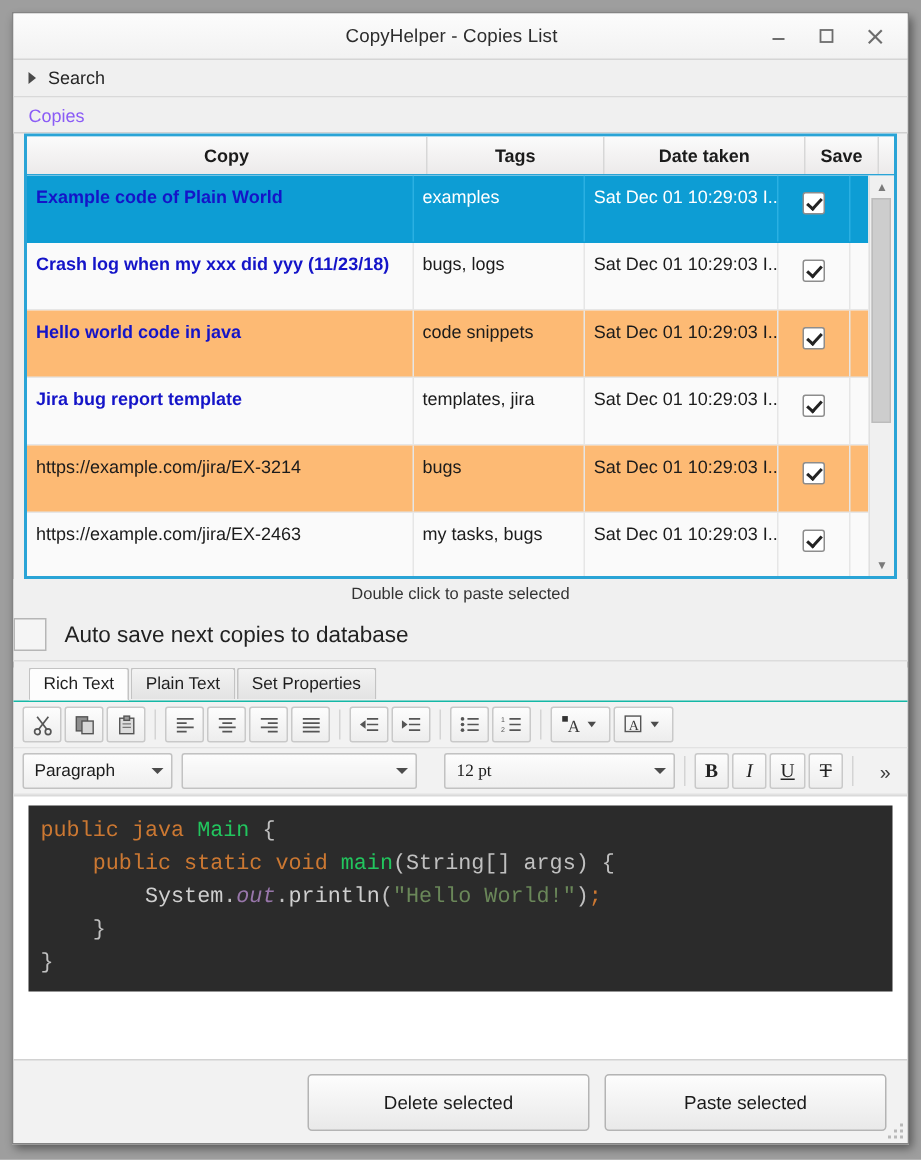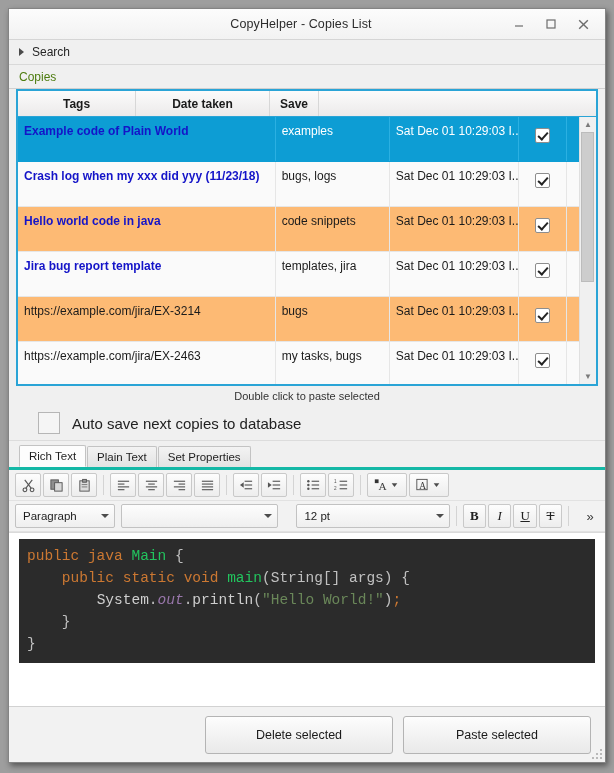--- a/index.html
+++ b/index.html
@@ -81,21 +81,21 @@
   
   #copies-label-row {
     height: 23px;
     min-height: 23px;
     background: #f0f0f0;
     border-bottom: 1px solid #d0d0d0;
     display: flex;
     align-items: center;
     padding-left: 10px;
   }
-  #copies-label { font-size: 12px; color: #4d7c0f; }
+  #copies-label { font-size: 12px; color: #8b5cf6; }
 
   
   #table-wrap {
     margin: 0 7px;
     border: 2px solid #2aa4d6;
     background: #fff;
     height: 297px;
     min-height: 297px;
     box-sizing: border-box;
     display: flex;
@@ -213,41 +213,41 @@
     background: #f0f0f0;
   }
 
   
   #autosave-row {
     height: 34px;
     min-height: 34px;
     background: #f0f0f0;
     display: flex;
     align-items: center;
-    padding-left: 29px;
+    padding-left: 0;
     gap: 12px;
     border-bottom: 1px solid #dcdcdc;
   }
   #autosave-box {
     width: 22px; height: 22px;
     background: #f5f5f5;
     border: 1px solid #b6b6b6;
     box-sizing: border-box;
   }
   #autosave-label { font-size: 15px; color: #222; }
 
   
   #tabs-row {
     height: 22px;
     min-height: 22px;
     padding-left: 10px;
     display: flex;
-    align-items: center;
+    align-items: flex-start;
     background: #f0f0f0;
-    border-bottom: 3px solid #14b8a6;
+    border-bottom: 1px solid #14b8a6;
     position: relative;
     top: 4px;
   }
   .tab {
     height: 21px;
     padding: 0 9px;
     font-size: 11.5px;
     color: #1e1e1e;
     display: flex; align-items: center;
     border: 1px solid #c3c3c3;
@@ -411,20 +411,21 @@
     <div id="search-arrow"></div>
     <div id="search-label">Search</div>
   </div>
 
   <div id="copies-label-row">
     <div id="copies-label">Copies</div>
   </div>
 
   <div id="table-wrap">
     <div id="table-head">
+      <div class="col-copy">Copy</div>
       <div class="col-tags">Tags</div>
       <div class="col-date">Date taken</div>
       <div class="col-save">Save</div>
       <div class="col-extra"></div>
     </div>
     <div id="table-body-area">
       <div id="table-rows">
           <div class="trow selected">
             <div class="col-copy cell-title">Example code of Plain World</div>
             <div class="col-tags">examples</div>
@@ -635,21 +636,21 @@
 
   <div class="toolbar" style="margin-top:0;">
     <div class="combo" id="combo-style">
       <span>Paragraph</span>
       <span class="caret"></span>
     </div>
     <div class="combo" id="combo-font" style="margin-left:4px;">
       <span></span>
       <span class="caret"></span>
     </div>
-    <div class="combo" id="combo-size" style="margin-left:16px;">
+    <div class="combo" id="combo-size" style="margin-left:16px;font-family:Liberation Serif, serif;">
       <span>12 pt</span>
       <span class="caret"></span>
     </div>
     <div class="tb-sep"></div>
     <div class="tb-btn" style="font-weight:bold;font-size:13px;color:#222;font-family:'Liberation Serif',serif;">
       <span>B</span>
     </div>
     <div class="tb-btn" style="font-style:italic;font-size:13px;color:#222;font-family:'Liberation Serif',serif;">
       <span>I</span>
     </div>

